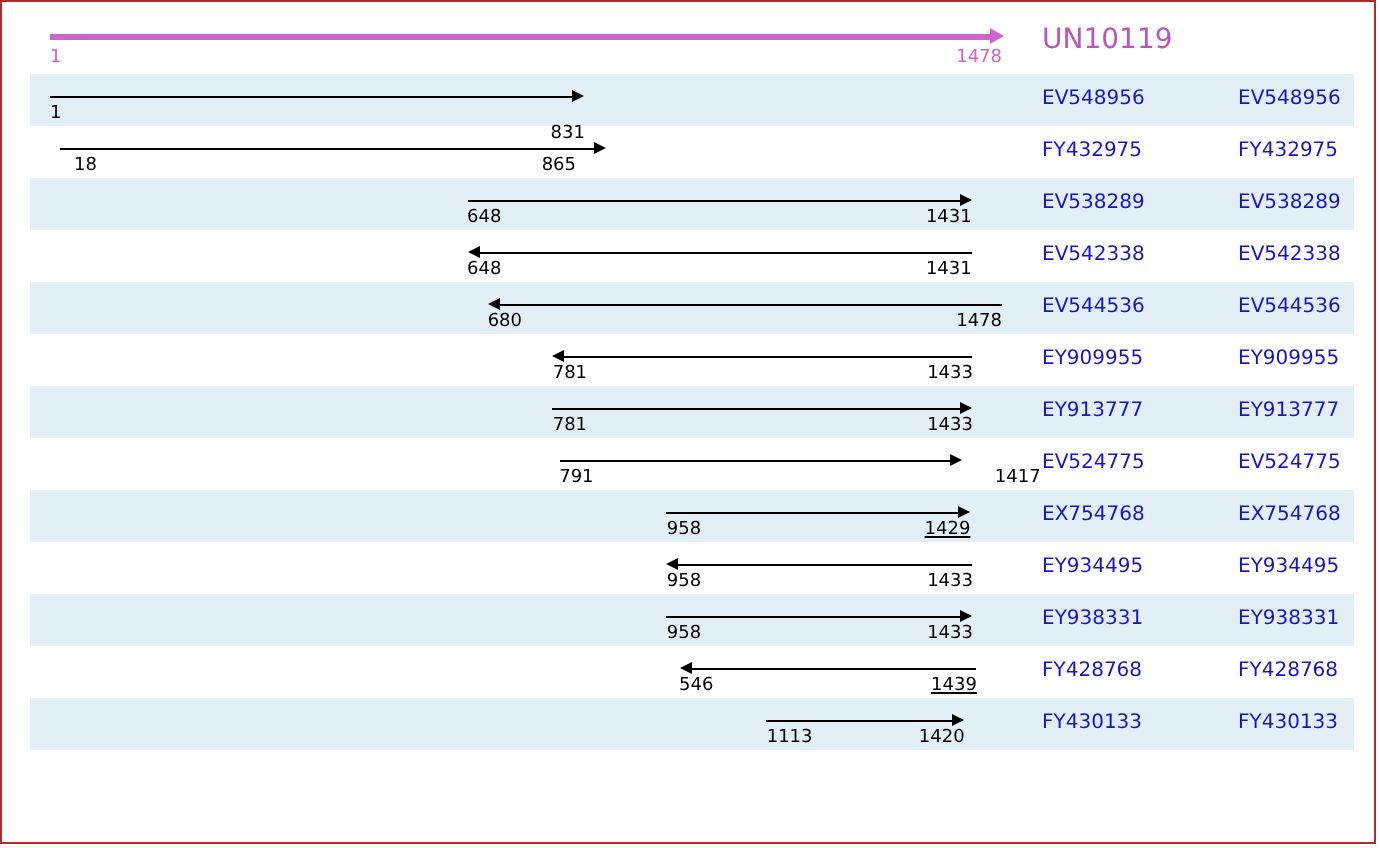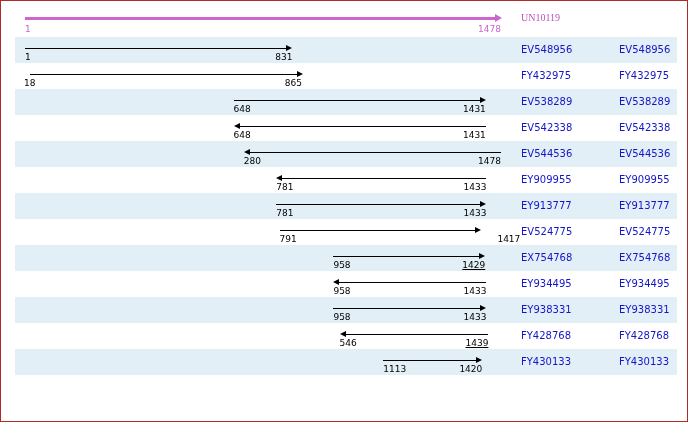--- a/index.html
+++ b/index.html
@@ -35,23 +35,22 @@
   }
   .ref-start,.ref-end{
     position:absolute;top:23px;
     color:#cc66cc;
     font-size:9px;
     white-space:nowrap;
   }
   .ref-name{
     position:absolute;top:11px;
     color:#bb55bb;
-    font-size:10px;
-    white-space:nowrap;
-    font-family:Liberation Serif, serif;
+    font-size:14px;
+    white-space:nowrap;
   }
   
   #rows{position:absolute;left:0;top:36px;width:688px;}
   .row{
     position:relative;
     height:26px;
     width:662px;
     margin-left:14px;
   }
   .row.band{background:#e2eff6;}
@@ -99,29 +98,29 @@
     <div class="ref-start" style="left: 24px;">1</div>
     <div class="ref-end" style="left: 500px; transform: translateX(-100%);">1478</div>
     <div class="ref-name" style="left: 520px;">UN10119</div>
   </div>
 
   <div id="rows">
       <div class="row band">
         <div class="arrow-line" style="left: 10px; width: 262.488px;"></div>
         <div class="arrow-head right" style="left: 271.488px;"></div>
         <div class="coord" style="left: 10px;">1</div>
-        <div class="coord end" style="left: 277.488px;">831</div>
+        <div class="coord end" style="left: 277.488px; margin-top: 10px;">831</div>
         <div class="acc col1">EV548956</div>
         <div class="acc col2">EV548956</div>
       </div>
       <div class="row">
         <div class="arrow-line" style="left: 15.4787px; width: 267.967px;"></div>
         <div class="arrow-head right" style="left: 282.445px;"></div>
-        <div class="coord" style="left: 9px;">18</div>
-        <div class="coord end" style="left: 287px;">865</div>
+        <div class="coord" style="left: 22px;">18</div>
+        <div class="coord end" style="left: 273px;">865</div>
         <div class="acc col1">FY432975</div>
         <div class="acc col2">FY432975</div>
       </div>
       <div class="row band">
         <div class="arrow-line" style="left: 218.512px; width: 247.341px;"></div>
         <div class="arrow-head right" style="left: 464.853px;"></div>
         <div class="coord" style="left: 218.512px;">648</div>
         <div class="coord end" style="left: 470.853px;">1431</div>
         <div class="acc col1">EV538289</div>
         <div class="acc col2">EV538289</div>
@@ -130,21 +129,21 @@
         <div class="arrow-line" style="left: 223.512px; width: 247.341px;"></div>
         <div class="arrow-head left" style="left: 218.512px;"></div>
         <div class="coord" style="left: 218.512px;">648</div>
         <div class="coord end" style="left: 470.853px;">1431</div>
         <div class="acc col1">EV542338</div>
         <div class="acc col2">EV542338</div>
       </div>
       <div class="row band">
         <div class="arrow-line" style="left: 233.825px; width: 252.175px;"></div>
         <div class="arrow-head left" style="left: 228.825px;"></div>
-        <div class="coord" style="left: 228.825px;">280</div>
+        <div class="coord" style="left: 228.825px;">680</div>
         <div class="coord end" style="left: 486px;">1478</div>
         <div class="acc col1">EV544536</div>
         <div class="acc col2">EV544536</div>
       </div>
       <div class="row">
         <div class="arrow-line" style="left: 266.374px; width: 205.123px;"></div>
         <div class="arrow-head left" style="left: 261.374px;"></div>
         <div class="coord" style="left: 261.374px;">781</div>
         <div class="coord end" style="left: 471.498px;">1433</div>
         <div class="acc col1">EY909955</div>

